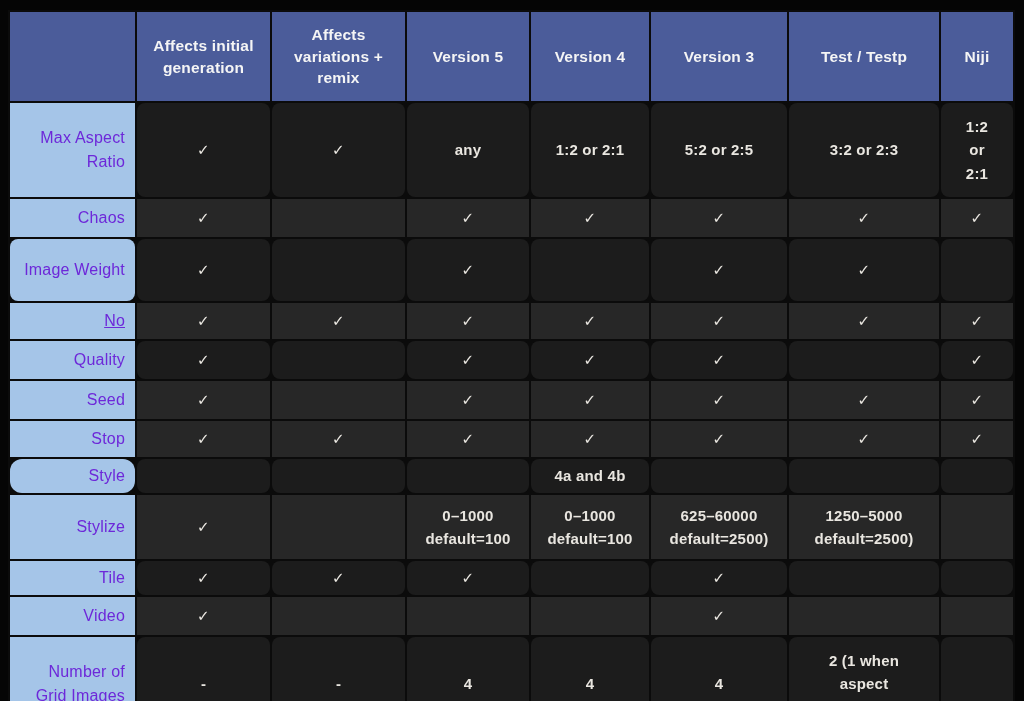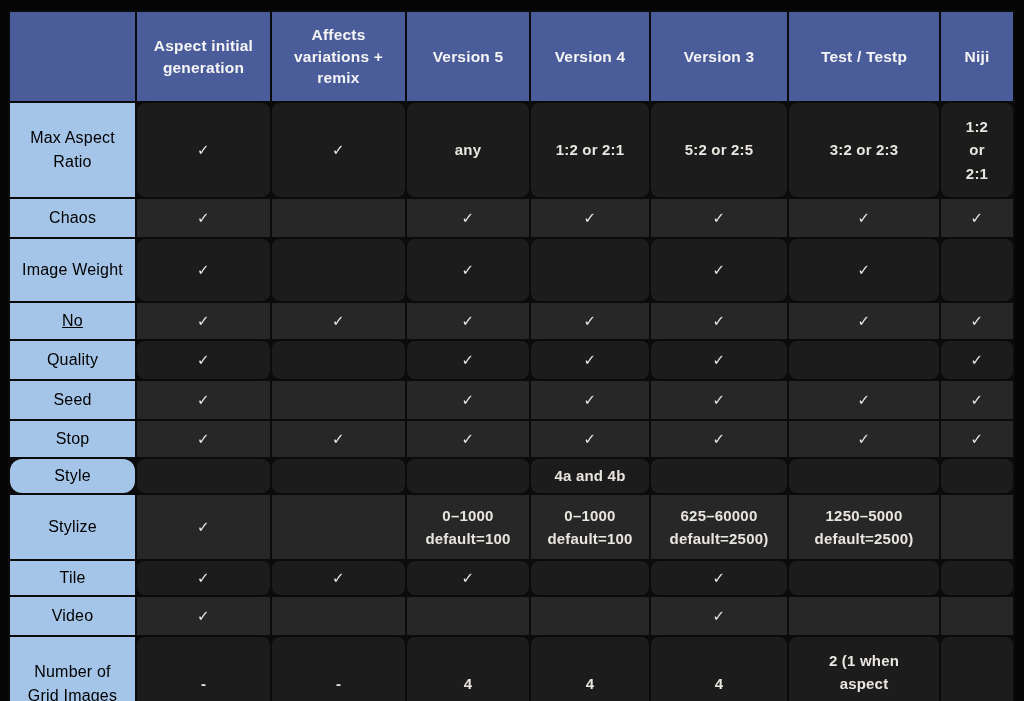--- a/index.html
+++ b/index.html
@@ -27,24 +27,24 @@
     height: 89px;
     text-align: center;
     vertical-align: middle;
     padding: 0 12px;
     line-height: 1.4;
     letter-spacing: 0.2px;
   }
 
   tbody th.row-head {
     background: var(--rowhead-bg, #a5c5e8);
-    color: #000000;
+    color: #6d28d9;
     font-weight: 400;
     font-size: 16px;
-    text-align: center;
+    text-align: right;
     vertical-align: middle;
     padding: 4px 10px 4px 10px;
     line-height: 1.5;
     letter-spacing: 0.2px;
   }
 
   tbody td {
     color: var(--cell-text, #e9e6e0);
     font-weight: 700;
     font-size: 15px;
@@ -76,21 +76,21 @@
       <col style="width:133px">
       <col style="width:122px">
       <col style="width:118px">
       <col style="width:136px">
       <col style="width:150px">
       <col style="width:72px">
     </colgroup>
     <thead>
         <tr>
           <th></th>
-          <th>Aspect initial generation</th>
+          <th>Affects initial generation</th>
           <th>Affects variations + remix</th>
           <th>Version 5</th>
           <th>Version 4</th>
           <th>Version 3</th>
           <th>Test / Testp</th>
           <th>Niji</th>
         </tr>
       </thead>
     <tbody>
         <tr class="dark">
@@ -109,21 +109,21 @@
           <th class="row-head" style="height: 30px;">Chaos</th>
           <td><span class="check">✓</span></td>
           <td></td>
           <td><span class="check">✓</span></td>
           <td><span class="check">✓</span></td>
           <td><span class="check">✓</span></td>
           <td><span class="check">✓</span></td>
           <td><span class="check">✓</span></td>
         </tr>
         <tr class="dark">
-          <th class="row-head" style="height: 54px;">Image Weight</th>
+          <th class="row-head" style="height: 54px; border-radius: 8px;">Image Weight</th>
           <td><span class="check">✓</span></td>
           <td></td>
           <td><span class="check">✓</span></td>
           <td></td>
           <td><span class="check">✓</span></td>
           <td><span class="check">✓</span></td>
           <td></td>
         </tr>
         <tr class="light">
           <th class="row-head" style="height: 28px; text-decoration: underline;">No</th>

